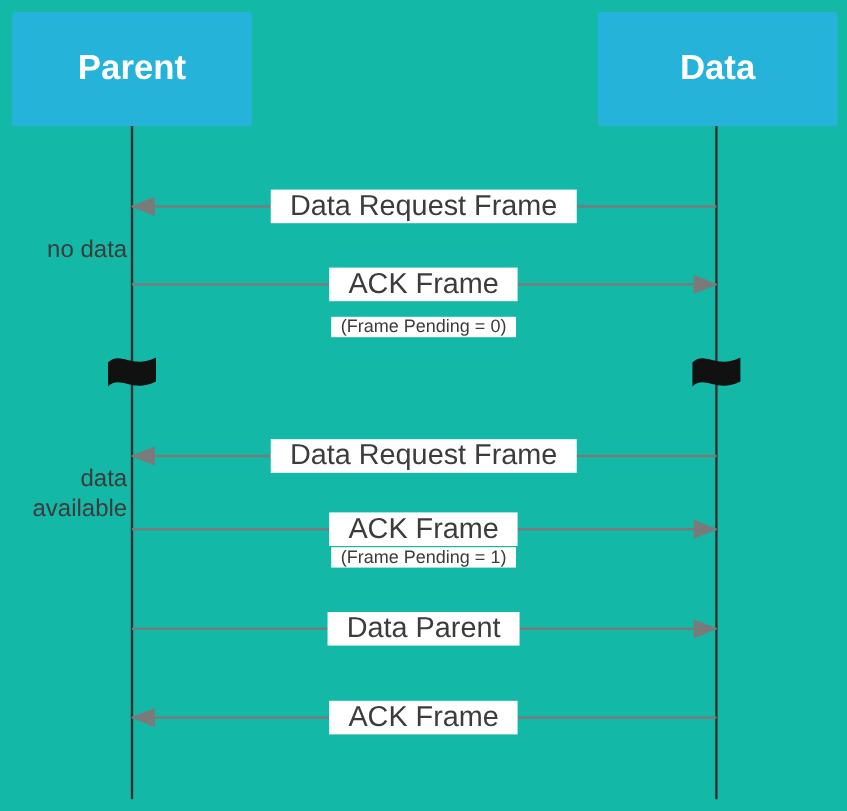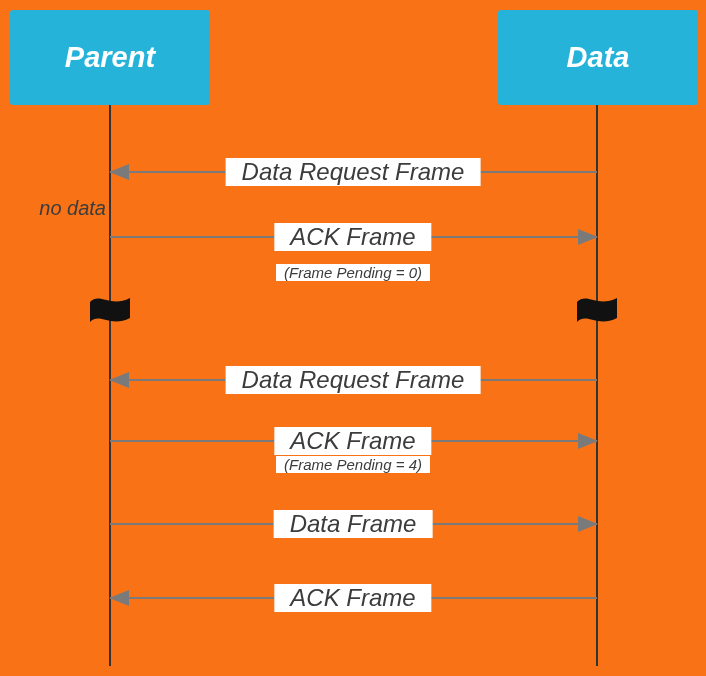--- a/index.html
+++ b/index.html
@@ -1,23 +1,22 @@
 <!DOCTYPE html>
 <html><head>
 <meta charset="utf-8">
 <style>
   html, body { margin: 0; padding: 0; background: #ffffff; }
   body { font-family: "Liberation Sans", sans-serif; }
   .canvas {
     position: relative;
     width: 706px;
     height: 676px;
-    background: #f97316;
+    background: #14b8a6;
     overflow: hidden;
-    font-style: italic;
   }
   .actor {
     position: absolute;
     top: 10px;
     width: 200px;
     height: 95px;
     background: #25b3d9;
     border-radius: 3px;
     display: flex;
     align-items: center;
@@ -120,30 +119,31 @@
   </svg>
   <svg class="flag" style="left:575px; top:292px" width="44" height="38" viewBox="0 0 44 38">
     <path d="M2 10 C 12 0, 22 16, 42 6 L 42 26 C 22 36, 12 20, 2 30 Z" fill="#111111"></path>
   </svg>
 
   <div class="arrow dir-left" style="top:379px">
     <span class="head"></span>
   </div>
   <div class="msg-label" style="top:380px">Data Request Frame</div>
 
+  <div class="side-note" style="top:387px">data available</div>
 
   <div class="arrow dir-right" style="top:440px">
     <span class="head"></span>
   </div>
   <div class="msg-label" style="top:441px">ACK Frame</div>
-  <div class="msg-sub" style="top:456px">(Frame Pending = 4)</div>
+  <div class="msg-sub" style="top:456px">(Frame Pending = 1)</div>
 
   <div class="arrow dir-right" style="top:523px">
     <span class="head"></span>
   </div>
-  <div class="msg-label" style="top:524px">Data Frame</div>
+  <div class="msg-label" style="top:524px">Data Parent</div>
 
   <div class="arrow dir-left" style="top:597px">
     <span class="head"></span>
   </div>
   <div class="msg-label" style="top:598px">ACK Frame</div>
 
 </div>
 
 </body></html>

